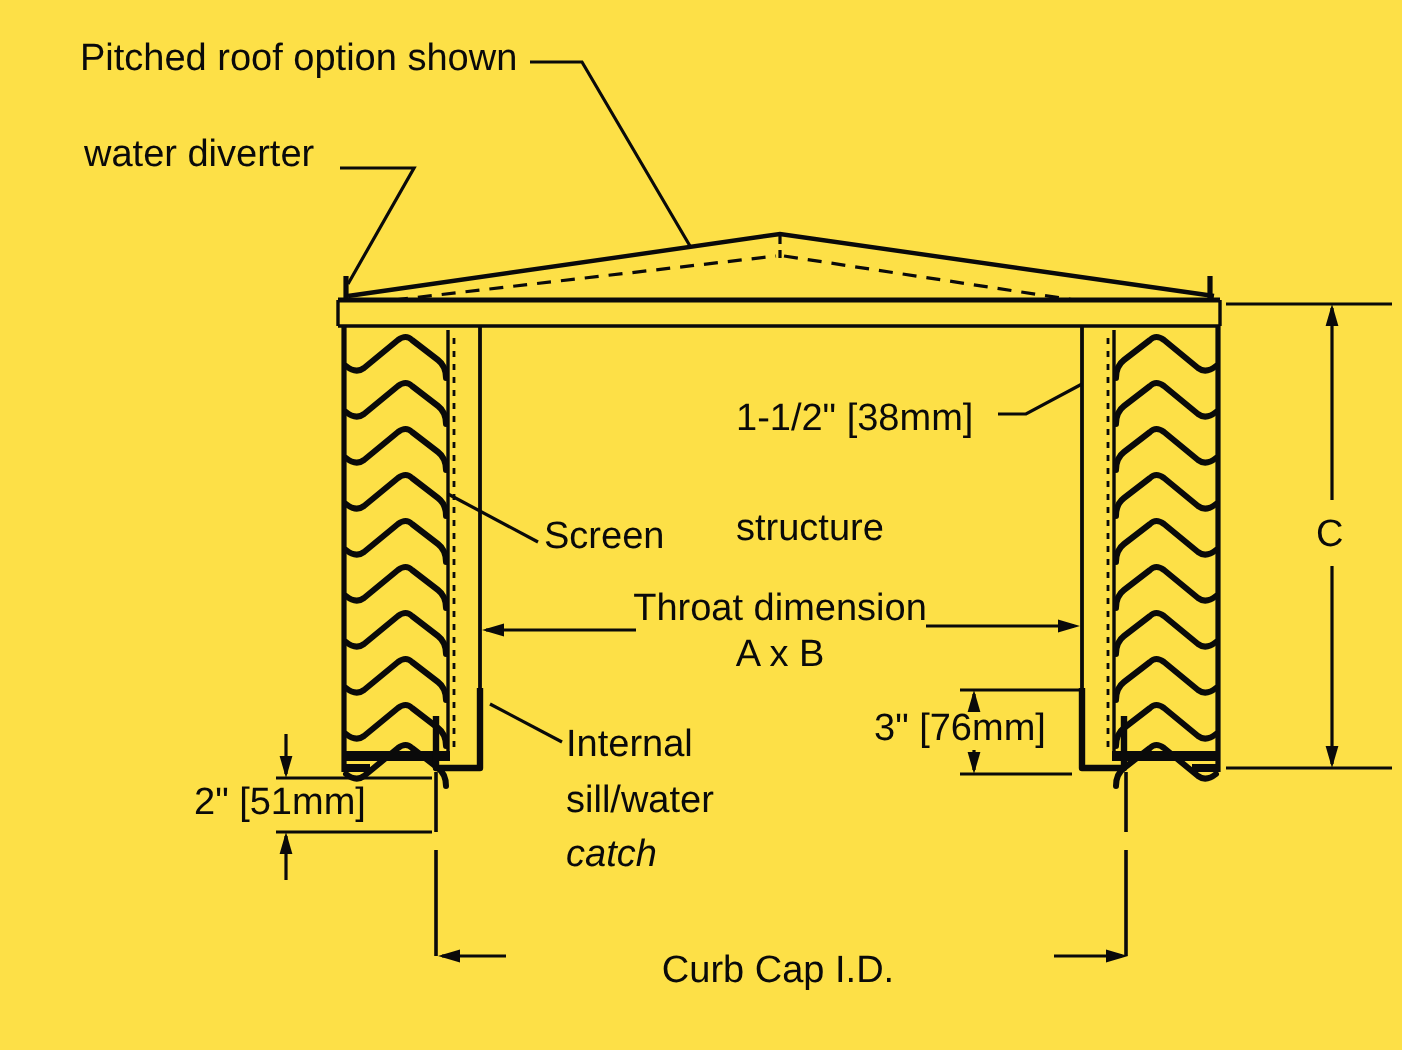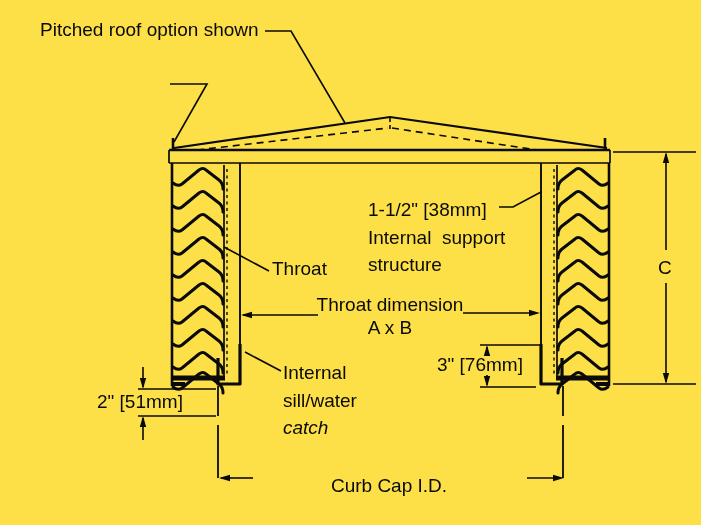--- a/index.html
+++ b/index.html
@@ -154,25 +154,25 @@
     <g stroke="#0a0a0a" stroke-width="1.6" fill="#0a0a0a">
       <path d="M221,478 H253" fill="none"></path>
       <path d="M527,478 H561" fill="none"></path>
       <polygon points="219,478 230,474.8 230,481.2" stroke="none"></polygon>
       <polygon points="564,478 553,474.8 553,481.2" stroke="none"></polygon>
     </g>
   </svg>
 
   <div class="lbl" style="left:40px;top:18px;">Pitched roof option shown</div>
 
+  <div class="lbl" style="left:42px;top:66px;">water diverter</div>
 
-  <div class="lbl" style="left:272px;top:257px;">Throat</div>
+  <div class="lbl" style="left:272px;top:257px;">Screen</div>
 
   <div class="lbl" style="left:368px;top:198px;">1-1/2" [38mm]</div>
-  <div class="lbl" style="left:368px;top:226px;">Internal  support</div>
   <div class="lbl ctr" style="left:390px;top:293px;">Throat dimension</div>
 
   <div class="lbl" style="left:368px;top:253px;">structure</div>
   <div class="lbl ctr" style="left:390px;top:316px;">A x B</div>
 
   <div class="lbl" style="left:437px;top:353px;">3" [76mm]</div>
 
   <div class="lbl" style="left:97px;top:390px;">2" [51mm]</div>
 
   <div class="lbl" style="left:658px;top:256px;">C</div>

